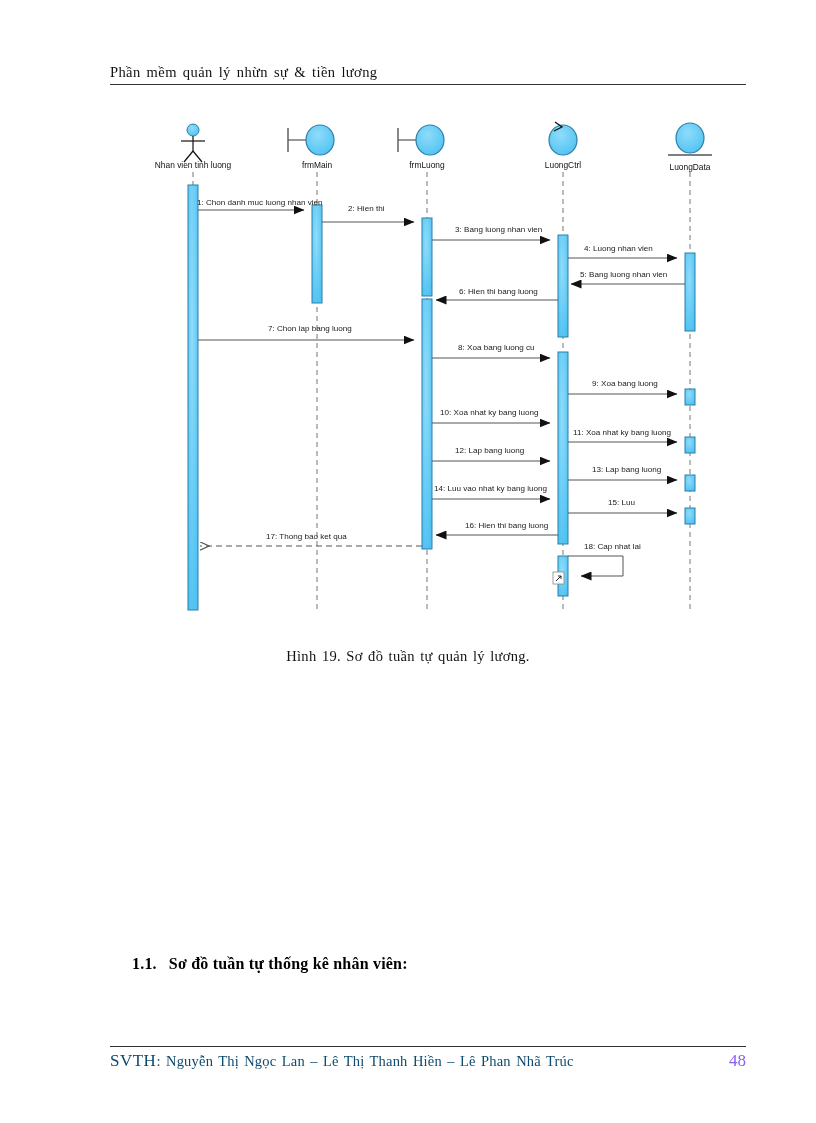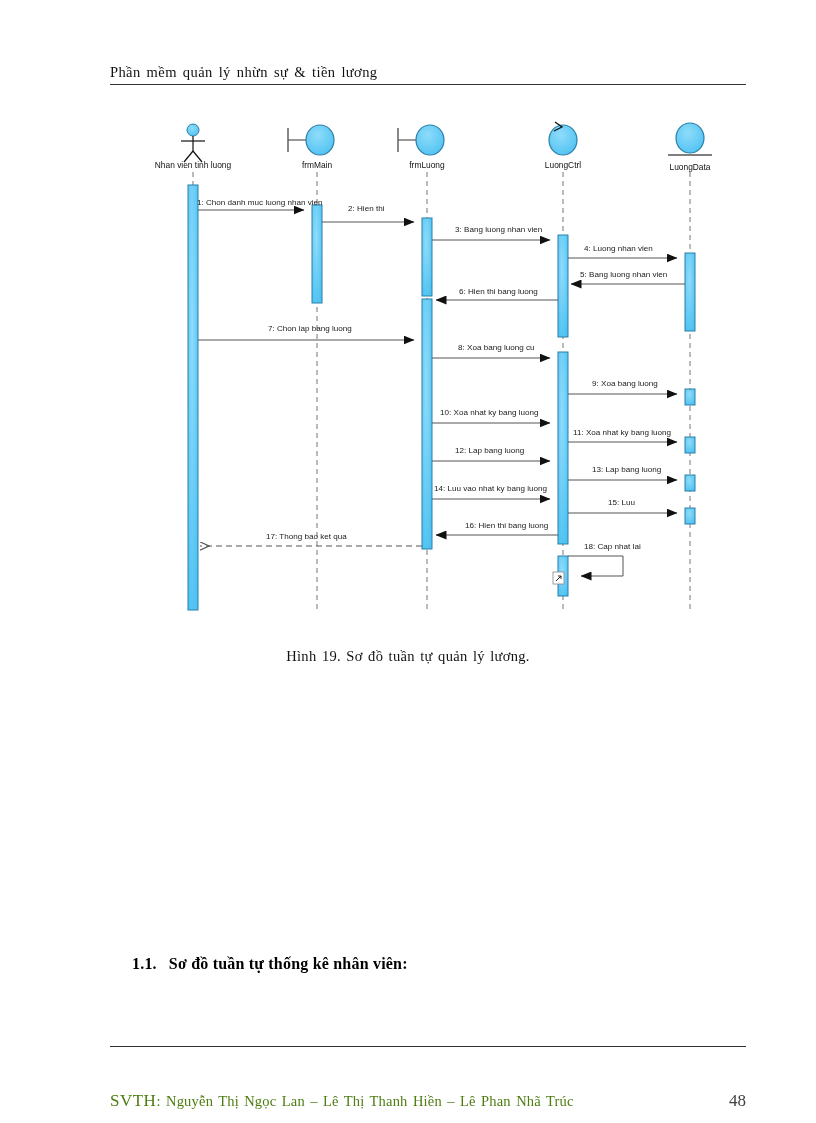--- a/index.html
+++ b/index.html
@@ -89,31 +89,30 @@
   #page-footer .footer-row {
     display: flex;
     align-items: baseline;
     justify-content: space-between;
   }
   #page-footer .footer-left {
     font-family: "Liberation Serif", serif;
     font-size: 14.5px;
     letter-spacing: 0.2px;
     word-spacing: 1.5px;
-    color: #4d7c0f;
-    margin-top: 40px;
+    color: #0c4a6e;
   }
   #page-footer .footer-left .svth {
     font-size: 17px;
     letter-spacing: 0.5px;
   }
   #page-footer .page-number {
     font-family: "Liberation Serif", serif;
     font-size: 17px;
-    color: #404040;
+    color: #8b5cf6;
   }
 
   .msg-label {
     font-family: "Liberation Sans", sans-serif;
     font-size: 8.1px;
     fill: #1a1a1a;
   }
   .lifeline-label {
     font-family: "Liberation Sans", sans-serif;
     font-size: 8.4px;

